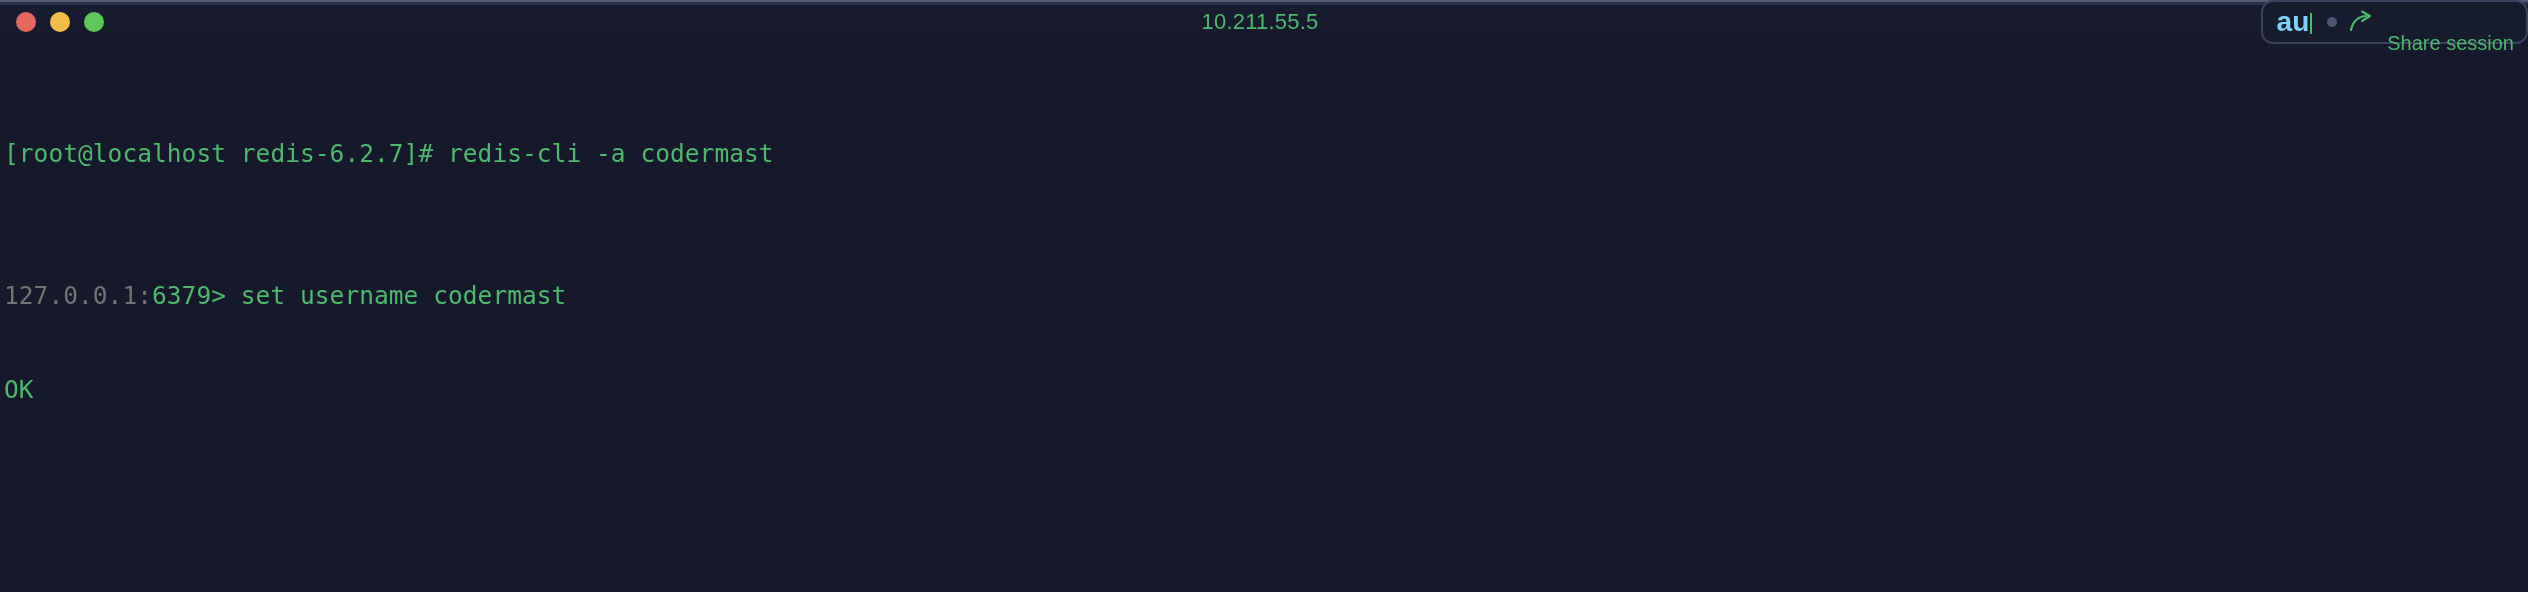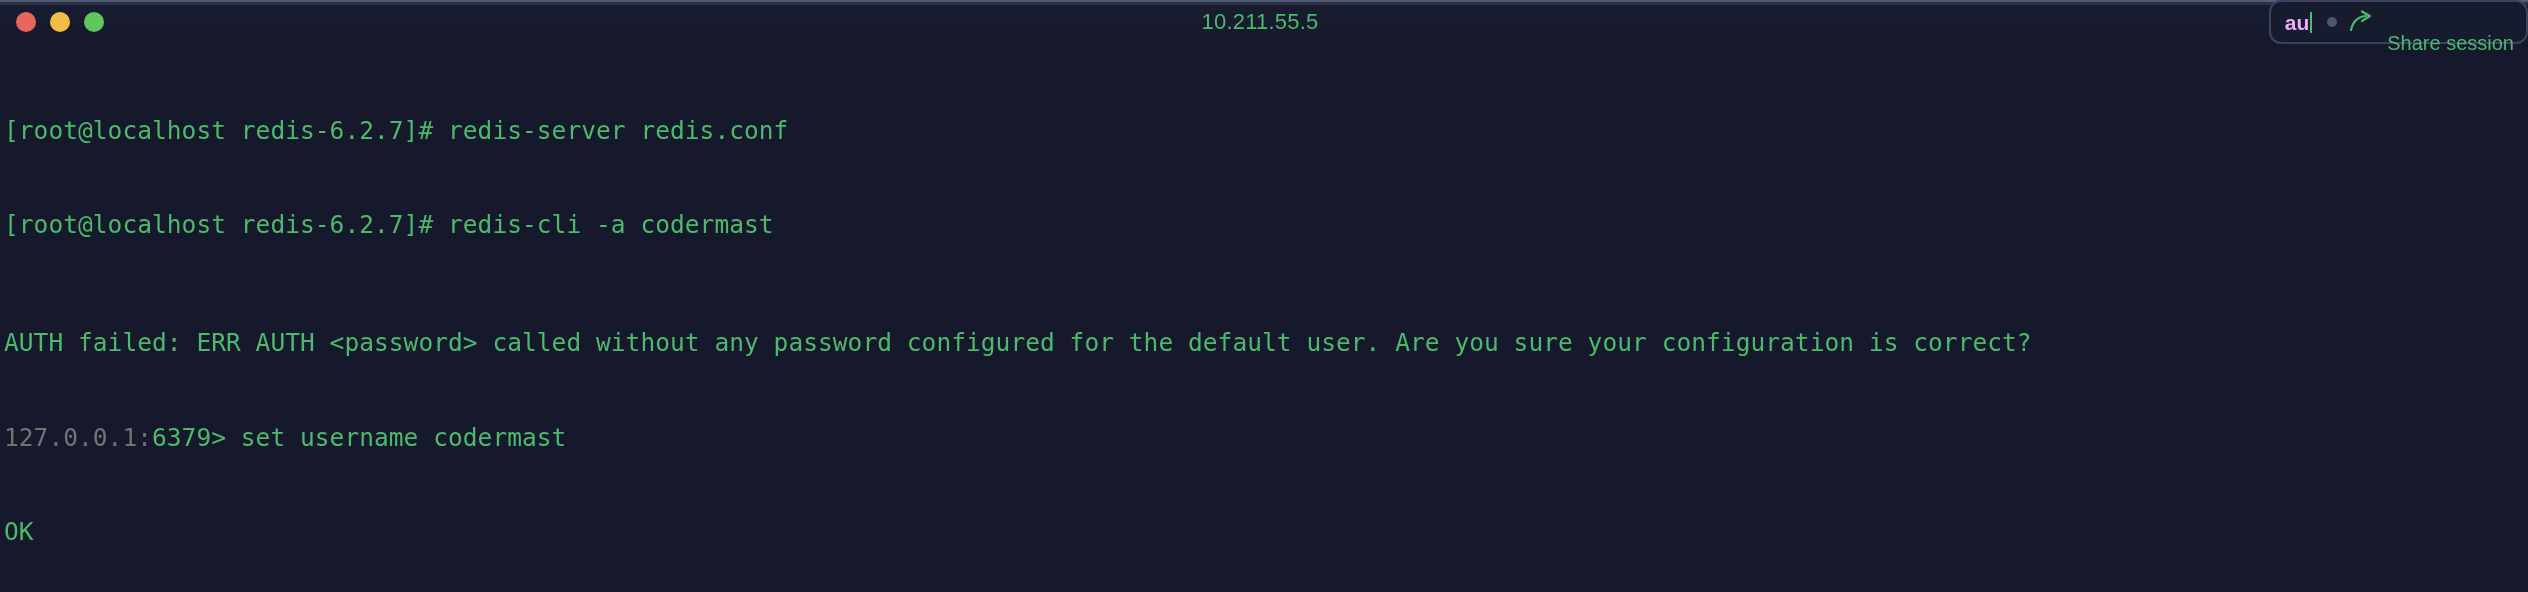--- a/index.html
+++ b/index.html
@@ -78,23 +78,23 @@
     gap: 12px;
     border: 2px solid #3c4companion;
     border: 2px solid #3a4260;
     border-radius: 12px;
     padding: 7px 12px 7px 14px;
     background: #171b2e;
     height: 26px;
     box-sizing: content-box;
   }
   .au-text {
-    color: #f0abfc;
+    color: #7dd3fc;
     font-family: "Liberation Sans", sans-serif;
-    font-size: 21px;
+    font-size: 28px;
     font-weight: 700;
     line-height: 1;
     position: relative;
     padding-right: 3px;
   }
   .au-caret {
     display: inline-block;
     width: 2px;
     height: 21px;
     background: #4db96c;
@@ -159,26 +159,24 @@
           </svg>
         </span>
         <span class="share-label">Share session</span>
       </div>
     </div>
 
   </div>
 
   <div class="terminal">
 
-    <div class="line"><span class="green">[root@localhost redis-6.2.7]# redis-server redis.conf</span></div>
 
     <div class="line"><span class="green">[root@localhost redis-6.2.7]# redis-cli -a codermast</span></div>
 
 
-    <div class="line"><span class="green">AUTH failed: ERR AUTH &lt;password&gt; called without any password configured for the default user. Are you sure your configuration is correct?</span></div>
 
     <div class="line"><span class="pink">127.0.0.1:</span><span class="green">6379&gt; set username codermast</span></div>
 
     <div class="line"><span class="green">OK</span></div>
 
     
 
     
 
     

